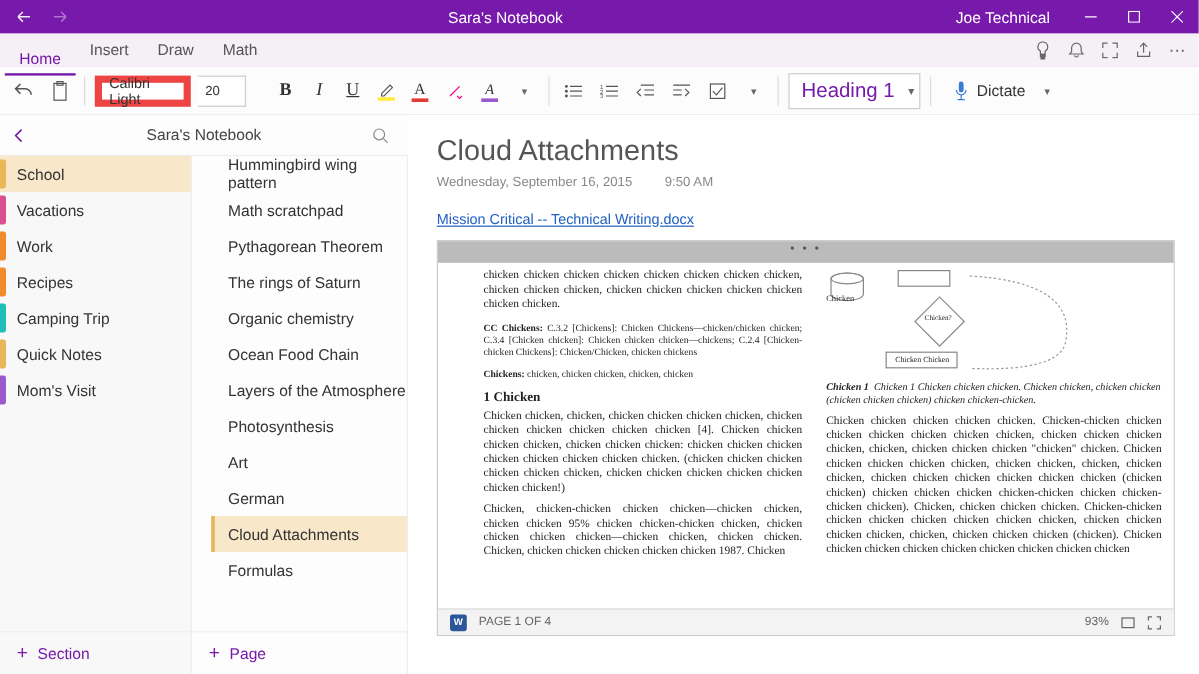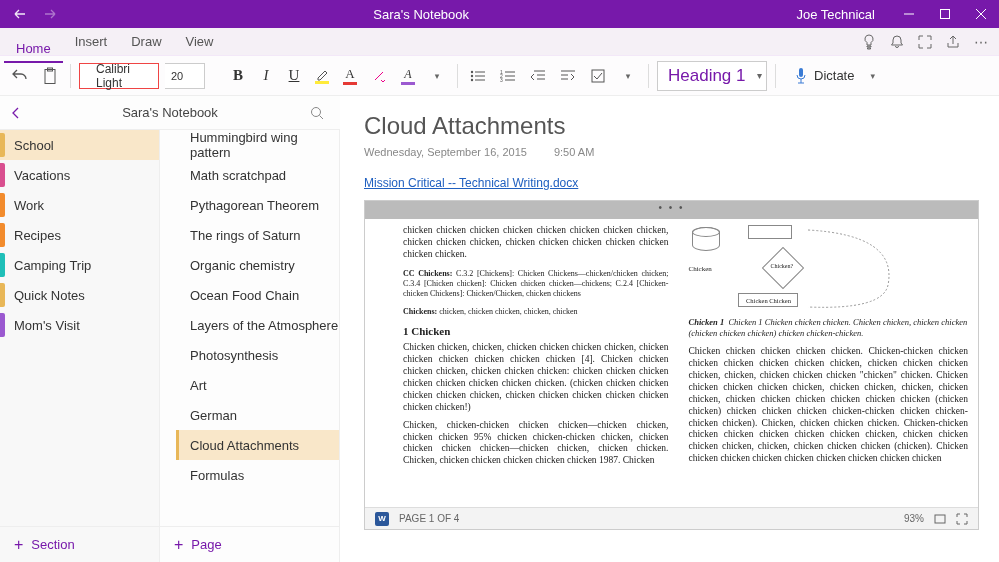--- a/index.html
+++ b/index.html
@@ -14,21 +14,21 @@
   .titlebar .winctrls .wbtn { width: 36px; height: 28px; display: flex; align-items: center; justify-content: center; }
   
   .ribtabs { height: 28px; background: #f5f0f6; display: flex; align-items: center; padding: 0 4px; border-bottom: 1px solid #f3e8f8; }
   .ribtabs .tab { padding: 0 12px; height: 28px; display: flex; align-items: center; color: #555; font-size: 13px; }
   .ribtabs .tab.active { color: #7719aa; border-bottom: 2px solid #7719aa; margin-top: 15px; }
   .ribtabs .spacer { flex: 1; }
   .ribtabs .ricon { width: 28px; height: 28px; display: flex; align-items: center; justify-content: center; color: #555; }
   
   .ribbon { height: 40px; background: #fdfcfd; display: flex; align-items: center; padding: 0 8px; border-bottom: 1px solid #eee; gap: 6px; font-size: 13px; }
   .ribbon .ico { width: 24px; height: 32px; display: flex; align-items: center; justify-content: center; color: #444; }
-  .ribbon .fontbox { border: 1px solid #ef4444; height: 26px; padding: 0 16px; display: flex; align-items: center; width: 80px; background: #fff; font-size: 12px; }
+  .ribbon .fontbox { border: 6px solid #ef4444; height: 26px; padding: 0 6px; display: flex; align-items: center; width: 80px; background: #fff; font-size: 12px; }
   .ribbon .sizebox { border: 1px solid #ccc; border-left: none; height: 26px; padding: 0 6px; display: flex; align-items: center; width: 40px; background: #fff; font-size: 11px; }
   .ribbon .stylebox { border: 1px solid #ccc; height: 30px; padding: 0 10px; display: flex; align-items: center; width: 110px; background: #fff; color: #7719aa; font-size: 17px; position: relative; }
   .ribbon .stylebox .dd { position: absolute; right: 4px; color: #666; font-size: 10px; }
   .ribbon .dictate { display: flex; align-items: center; gap: 6px; padding: 0 10px; }
   .ribbon .sep { width: 1px; height: 24px; background: #ddd; margin: 0 2px; }
   .fmt { width: 22px; height: 28px; display: flex; align-items: center; justify-content: center; font-family: "Times New Roman", serif; font-size: 15px;}
   .fmt.bold { font-weight: bold; }
   .fmt.ital { font-style: italic; }
   .fmt.under { text-decoration: underline; }
   .hl { width: 22px; display:flex; flex-direction:column; align-items:center; }
@@ -64,21 +64,21 @@
   .attframe .diagram { height: 86px; position: relative; margin-bottom: 6px; }
   .attframe h4 { font-size: 11px; margin: 8px 0 4px; font-weight: bold;}
   .attframe .small { font-size: 8px; }
   .attframe .italic { font-style: italic; font-size: 8.5px; text-align:left; }
   .attframe .statusbar { position: absolute; bottom: 0; left: 0; right: 0; height: 22px; background: #f3f3f3; border-top: 1px solid #ddd; display: flex; align-items: center; padding: 0 10px; font-size: 10px; color: #666; gap: 10px; }
   .attframe .statusbar .sp { flex: 1; }
   .wordicon { width: 14px; height: 14px; background: #2b579a; color: #fff; font-size: 8px; font-weight: bold; display:flex; align-items:center; justify-content:center; border-radius:2px; }
   
   .cyl { position:absolute; width:28px; height:24px; border:1px solid #888; border-radius:50%/25%; left:4px; top:2px; }
   .cyl::before { content:""; position:absolute; top:-1px; left:-1px; right:-1px; height:8px; border:1px solid #888; border-radius:50%; }
-  .cyllbl { position:absolute; left:0; top:40px; font-size:7px; }
+  .cyllbl { position:absolute; left:0; top:20px; font-size:7px; }
   .rect1 { position:absolute; border:1px solid #888; width:44px; height:14px; left:60px; top:0; font-size:6px; text-align:center;}
   .diamond { position:absolute; border:1px solid #888; width:30px; height:30px; left:80px; top:28px; transform:rotate(45deg); }
   .diamondlbl { position:absolute; left:82px; top:38px; font-size:6px; }
   .rect2 { position:absolute; border:1px solid #888; width:60px; height:14px; left:50px; top:68px; font-size:6.5px; text-align:center; line-height:14px;}
   svg { display:block; }
 </style>
 </head>
 <body>
 
 <div class="titlebar">
@@ -112,21 +112,21 @@
           <path d="M0 0l10 10M10 0L0 10" stroke="#fff"></path>
         </svg>
       </div>
   </div>
 </div>
 
 <div class="ribtabs">
   <div class="tab active">Home</div>
   <div class="tab">Insert</div>
   <div class="tab">Draw</div>
-  <div class="tab">View</div>
+  <div class="tab">Math</div>
   <div class="spacer"></div>
   <div class="ricon">
       <svg width="16" height="16" viewBox="0 0 16 16">
         <path d="M8 1a4 4 0 00-2 7.5V11h4V8.5A4 4 0 008 1zM6 12h4v1H6zm.5 2h3v1h-3z" fill="none" stroke="#666"></path>
       </svg>
     </div>
   <div class="ricon">
       <svg width="16" height="16" viewBox="0 0 16 16">
         <path d="M8 2a4 4 0 00-4 4v3l-1.5 2h11L12 9V6a4 4 0 00-4-4zm-1.5 10a1.5 1.5 0 003 0" fill="none" stroke="#666"></path>
       </svg>

